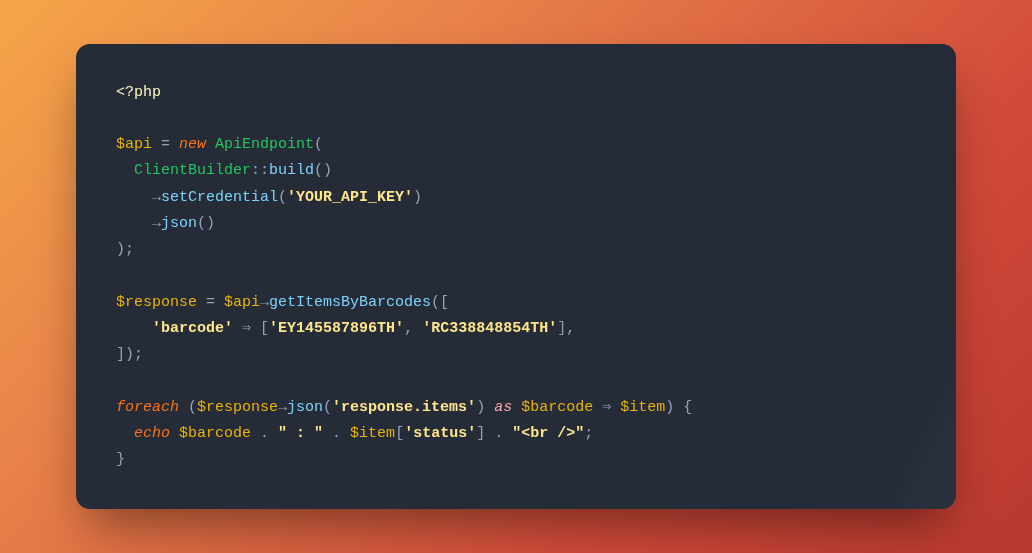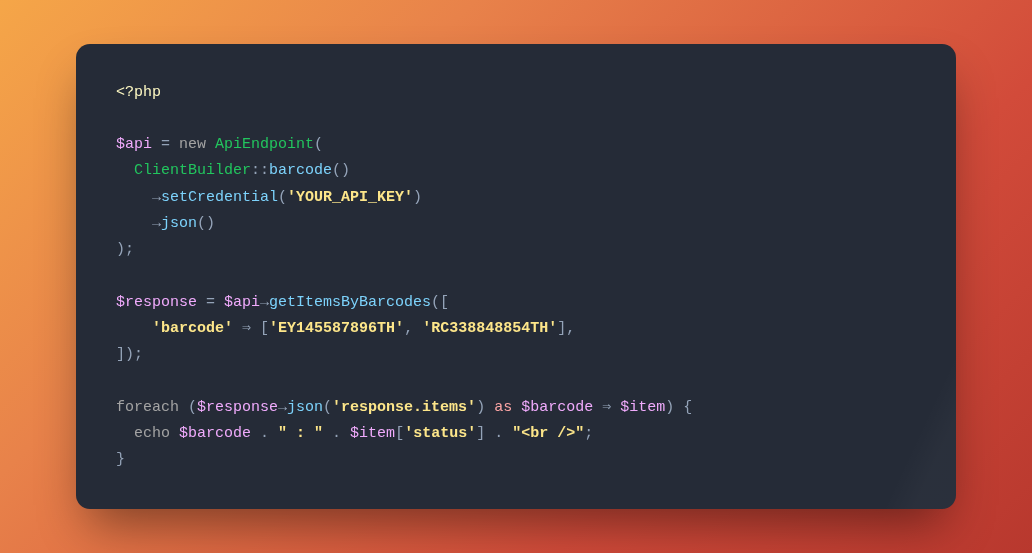--- a/index.html
+++ b/index.html
@@ -34,38 +34,38 @@
   pre.code {
     font-family: ui-monospace, SFMono-Regular, "SF Mono", Menlo, Consolas, "Liberation Mono", monospace;
     font-size: 15px;
     line-height: 1.75;
     white-space: pre;
     color: #cbd5e1;
     position: relative;
     z-index: 1;
   }
   .c-tag   { color: #fef9c3; }
-  .c-var   { color: #f0abfc; text-align: right; }
+  .c-var   { color: #eab308; text-align: right; }
   .c-op    { color: #94a3b8; }
-  .c-kw    { color: #a3a3a3; }
+  .c-kw    { color: #f97316; font-style: italic; }
   .c-cls   { color: #22c55e; }
   .c-punc  { color: #94a3b8; }
   .c-fn    { color: #7dd3fc; }
   .c-str   { color: #fde68a; font-weight: bold; }
   .c-arrow { color: #94a3b8; }
-  .c-as    { color: #fca5a5; }
+  .c-as    { color: #fca5a5; font-style: italic; }
 </style>
 </head>
 <body>
 
 <div class="code-card">
 <pre class="code"><span class="c-tag">&lt;?php</span>
 
 <span class="c-var">$api</span><span class="c-op"> = </span><span class="c-kw">new</span><span> </span><span class="c-cls">ApiEndpoint</span><span class="c-punc">(</span>
-<span>  </span><span class="c-cls">ClientBuilder</span><span class="c-punc">::</span><span class="c-fn">barcode</span><span class="c-punc">()</span>
+<span>  </span><span class="c-cls">ClientBuilder</span><span class="c-punc">::</span><span class="c-fn">build</span><span class="c-punc">()</span>
 <span>    </span><span class="c-arrow">→</span><span class="c-fn">setCredential</span><span class="c-punc">(</span><span class="c-str">'YOUR_API_KEY'</span><span class="c-punc">)</span>
 <span>    </span><span class="c-arrow">→</span><span class="c-fn">json</span><span class="c-punc">()</span>
 <span class="c-punc">);</span>
 
 <span class="c-var">$response</span><span class="c-op"> = </span><span class="c-var">$api</span><span class="c-arrow">→</span><span class="c-fn">getItemsByBarcodes</span><span class="c-punc">([</span>
 <span>    </span><span class="c-str">'barcode'</span><span class="c-op"> ⇒ </span><span class="c-punc">[</span><span class="c-str">'EY145587896TH'</span><span class="c-punc">, </span><span class="c-str">'RC338848854TH'</span><span class="c-punc">],</span>
 <span class="c-punc">]);</span>
 
 <span class="c-kw">foreach</span><span class="c-punc"> (</span><span class="c-var">$response</span><span class="c-arrow">→</span><span class="c-fn">json</span><span class="c-punc">(</span><span class="c-str">'response.items'</span><span class="c-punc">) </span><span class="c-as">as</span><span> </span><span class="c-var">$barcode</span><span class="c-op"> ⇒ </span><span class="c-var">$item</span><span class="c-punc">) {</span>
 <span>  </span><span class="c-kw">echo</span><span> </span><span class="c-var">$barcode</span><span class="c-op"> . </span><span class="c-str">" : "</span><span class="c-op"> . </span><span class="c-var">$item</span><span class="c-punc">[</span><span class="c-str">'status'</span><span class="c-punc">]</span><span class="c-op"> . </span><span class="c-str">"&lt;br /&gt;"</span><span class="c-punc">;</span>

